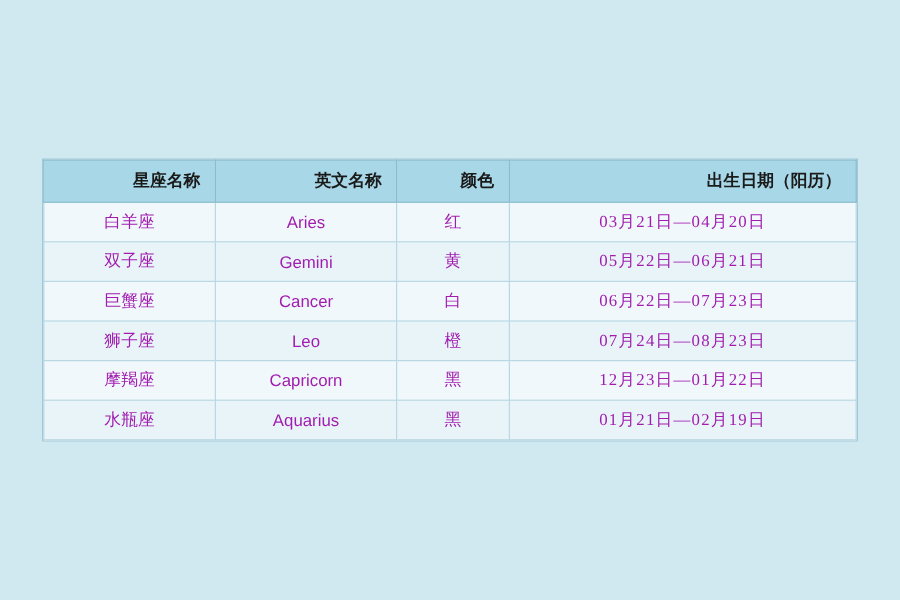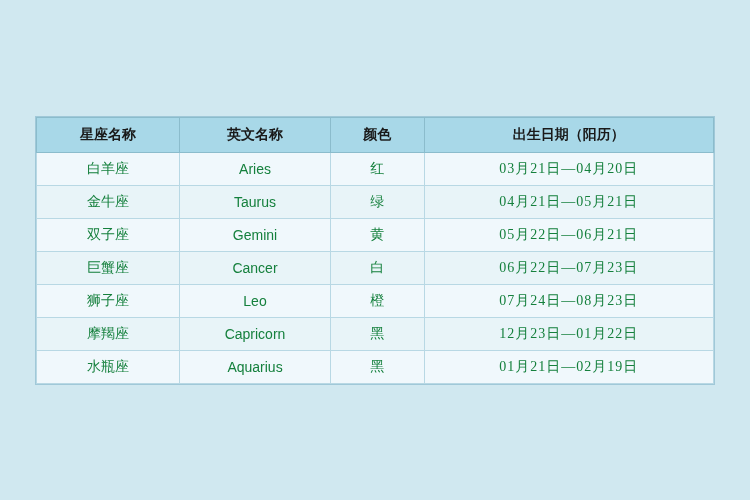--- a/index.html
+++ b/index.html
@@ -30,38 +30,38 @@
       border-collapse: collapse;
     }
 
     thead tr {
       background-color: #a8d8e8;
     }
 
     thead th {
       padding: 8px 12px;
       border: 1px solid #8bbccc;
-      text-align: center;
+      text-align: right;
       font-weight: bold;
       color: #1a1a1a;
     }
 
     tbody tr {
       background-color: #f0f8fc;
     }
 
     tbody tr:nth-child(even) {
       background-color: #e8f4f8;
     }
 
     tbody td {
       padding: 7px 12px;
       border: 1px solid #b8d8e4;
       text-align: center;
-      color: #15803d;
+      color: #a21caf;
     }
 
     tbody td:nth-child(2) {
       font-family: Liberation Sans, sans-serif;
     }
 
     tbody td:nth-child(4) {
       letter-spacing: 1px;
     }
   </style>
@@ -77,26 +77,20 @@
         <th>颜色</th>
         <th>出生日期（阳历）</th>
       </tr>
     </thead>
     <tbody id="table-body">
     <tr>
           <td>白羊座</td>
           <td>Aries</td>
           <td>红</td>
           <td>03月21日—04月20日</td>
-        </tr>
-        <tr>
-          <td>金牛座</td>
-          <td>Taurus</td>
-          <td>绿</td>
-          <td>04月21日—05月21日</td>
         </tr>
         <tr>
           <td>双子座</td>
           <td>Gemini</td>
           <td>黄</td>
           <td>05月22日—06月21日</td>
         </tr>
         <tr>
           <td>巨蟹座</td>
           <td>Cancer</td>

